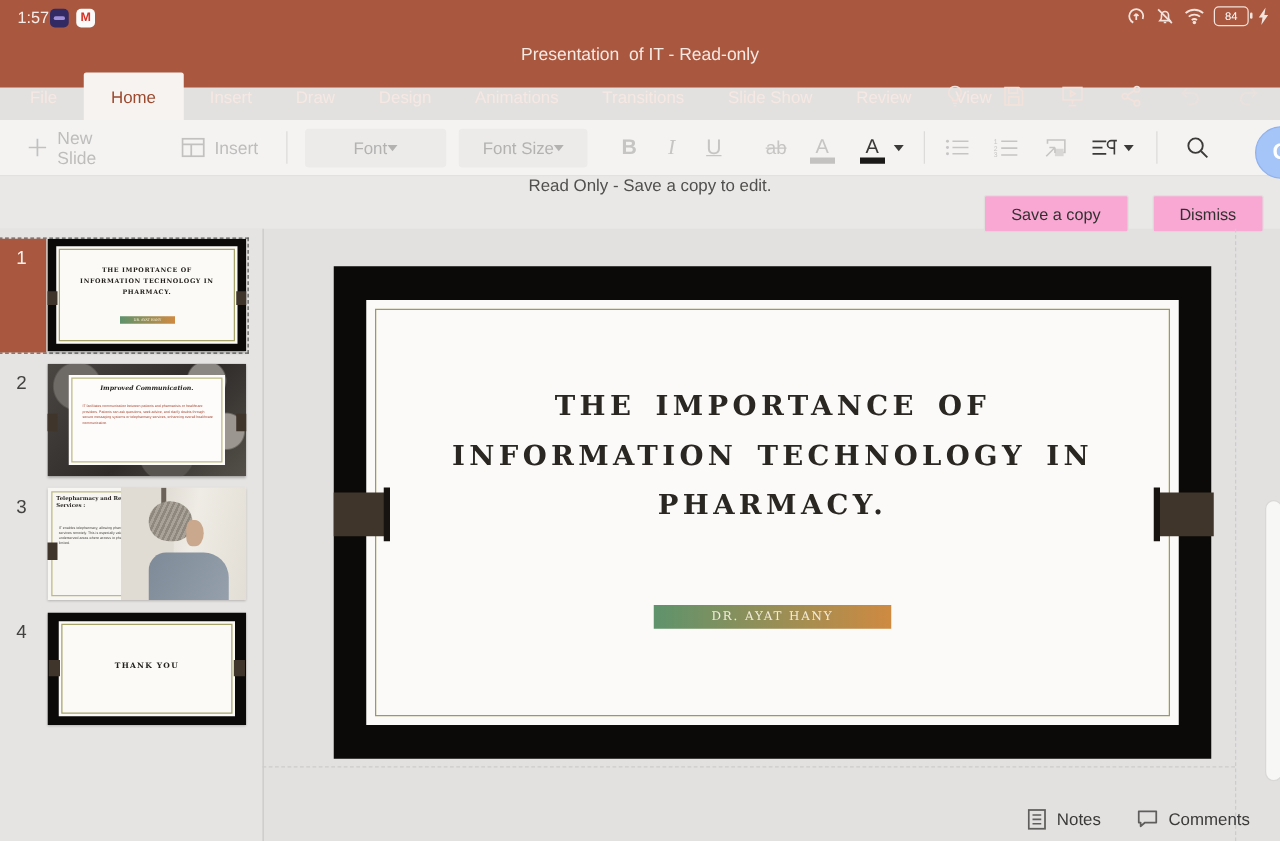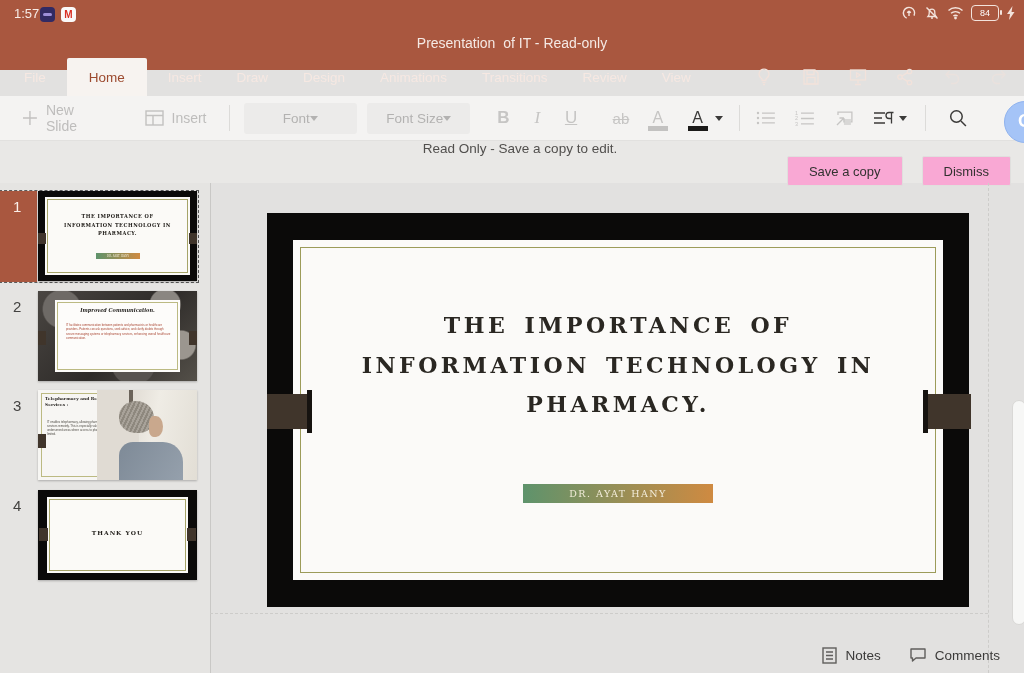--- a/index.html
+++ b/index.html
@@ -189,20 +189,21 @@
     </div>
 
     <nav class="tabs">
       <span class="tab">File</span>
       <span class="tab active">Home</span>
       <span class="tab">Insert</span>
       <span class="tab">Draw</span>
       <span class="tab">Design</span>
       <span class="tab">Animations</span>
       <span class="tab">Transitions</span>
+      <span class="tab">Slide Show</span>
       <span class="tab">Review</span>
       <span class="tab">View</span>
     </nav>
 
     <div class="ribbon-icons">
       <svg class="ricon" viewBox="0 0 22 22">
         <path d="M11 3.2a4.9 4.9 0 0 0-2.7 9c.6.4.9 1 .9 1.7v.6h3.6v-.6c0-.7.3-1.3.9-1.7a4.9 4.9 0 0 0-2.7-9z" fill="none" stroke="#F2E2DB" stroke-width="1.3"></path>
         <path d="M9.4 16.6h3.2M10 18.6h2" stroke="#F2E2DB" stroke-width="1.3"></path>
       </svg>
       <svg class="ricon" viewBox="0 0 22 22">

